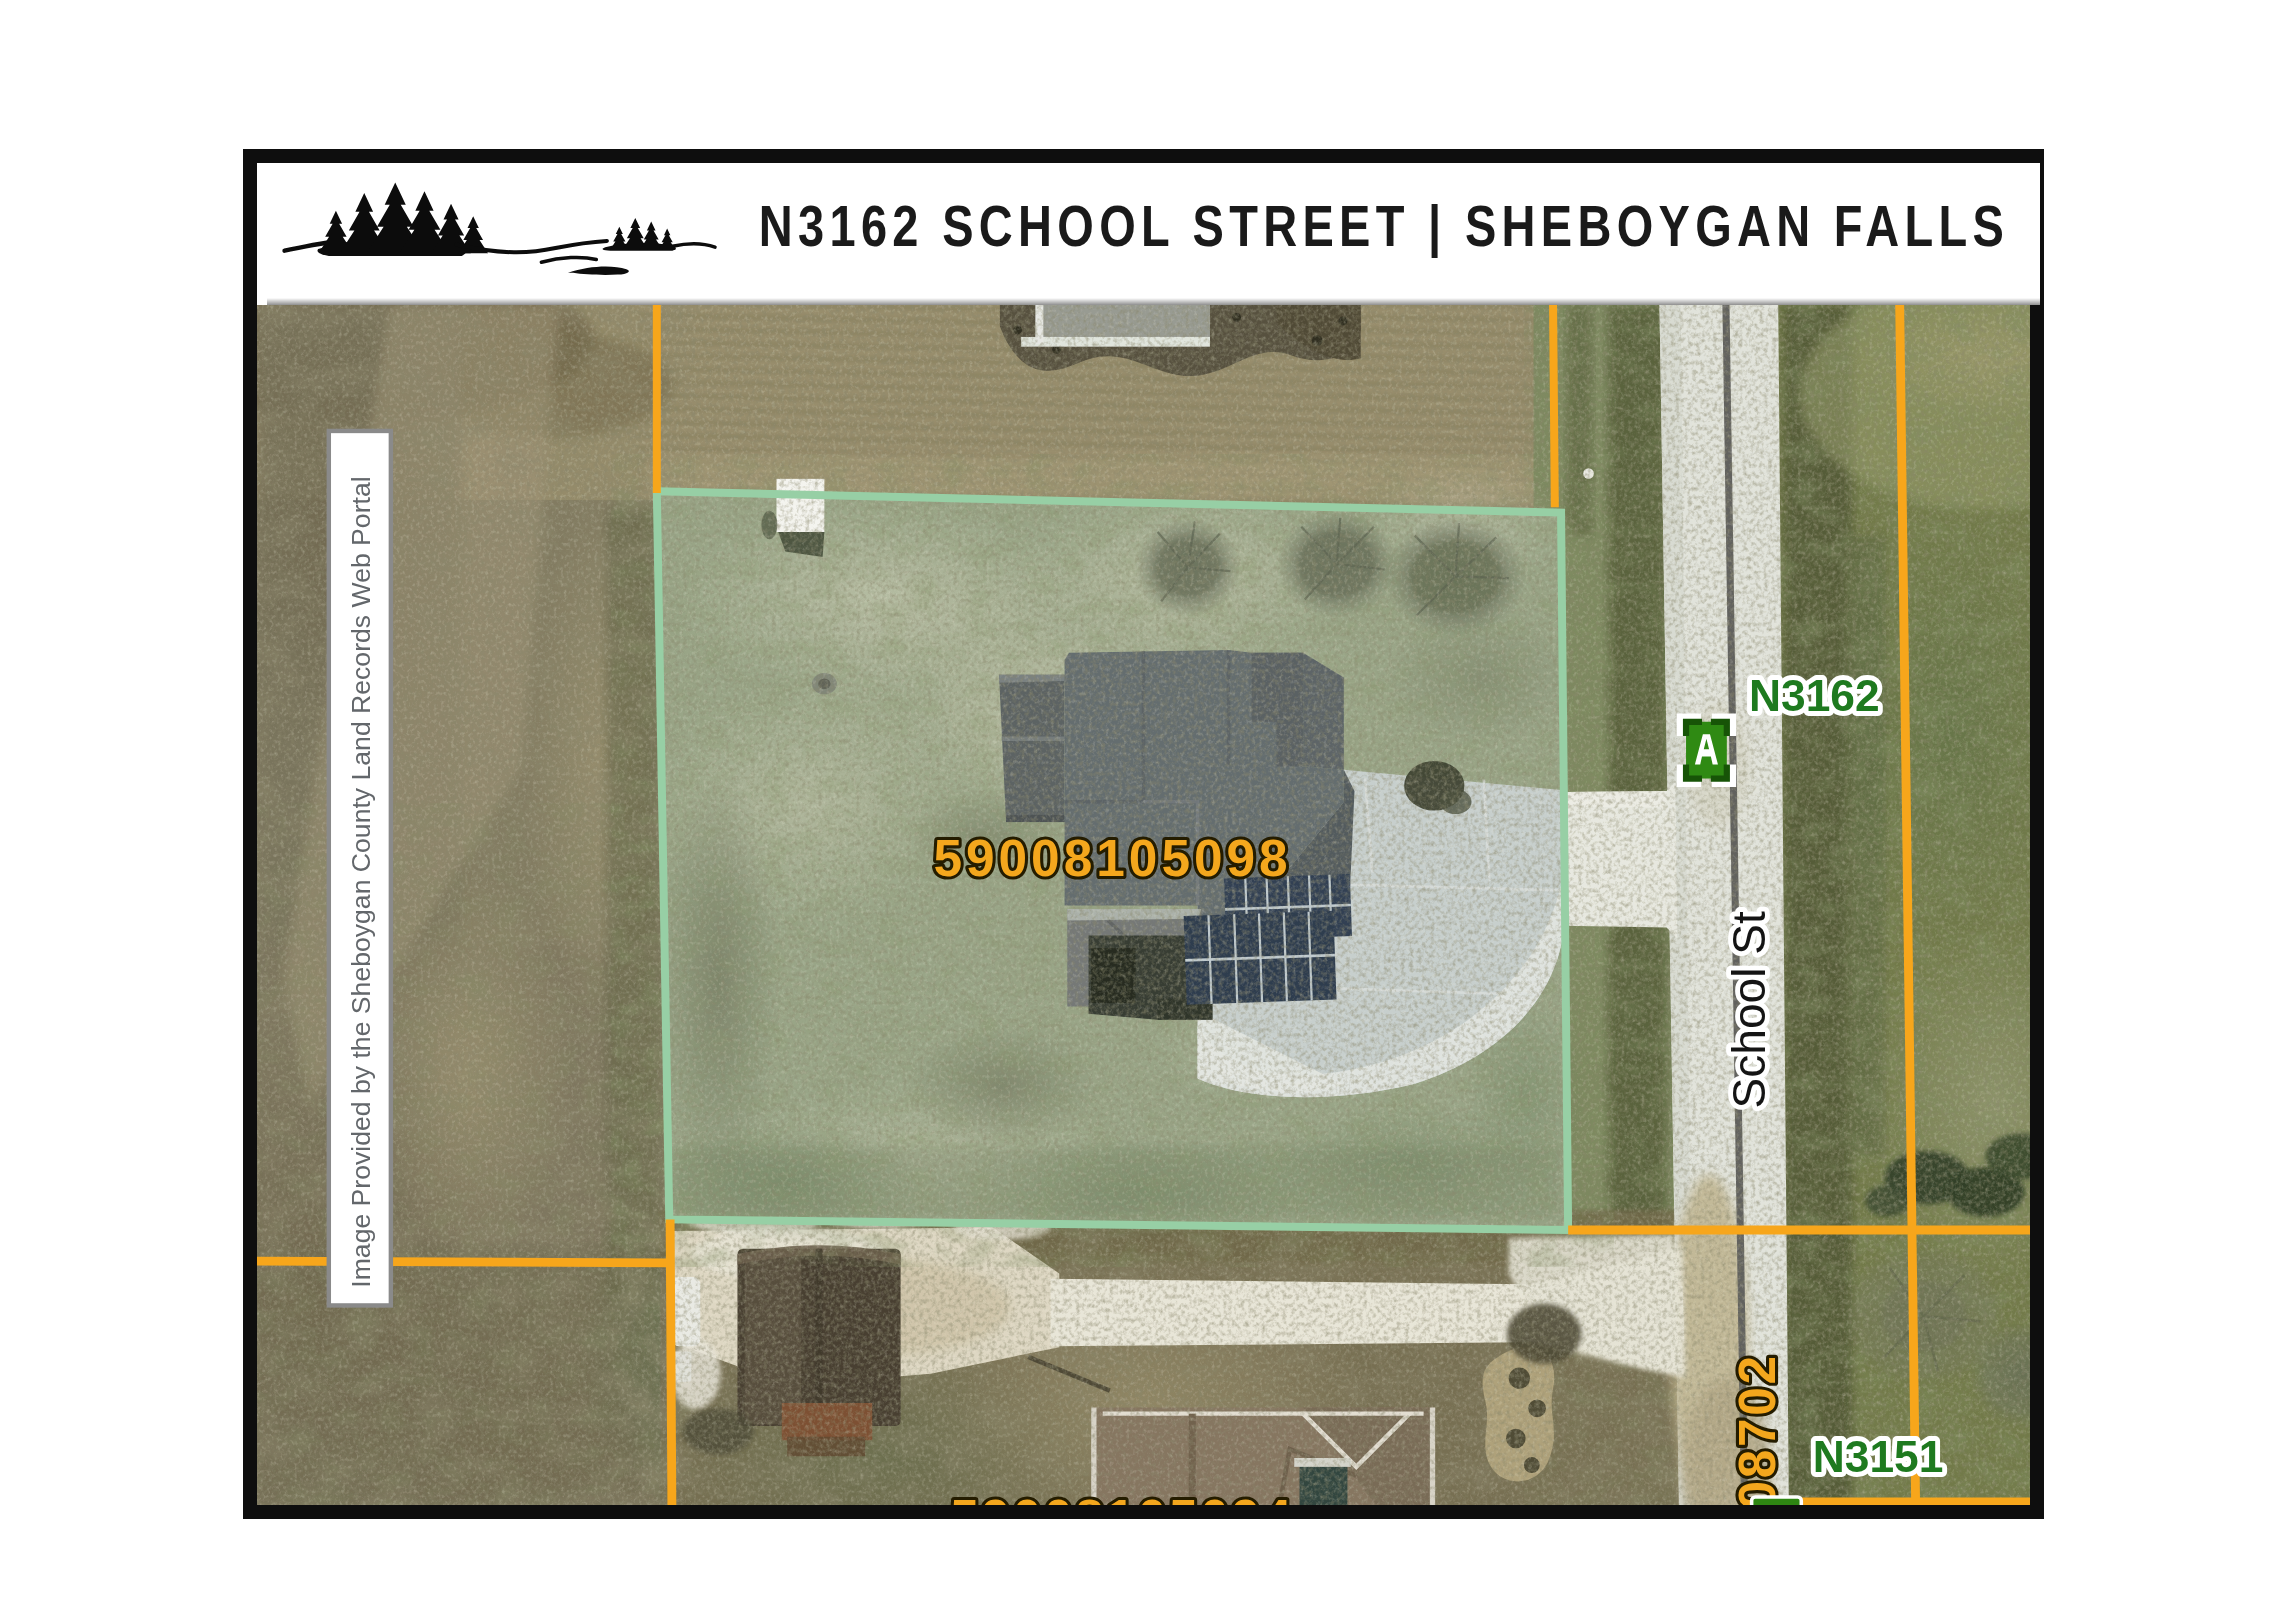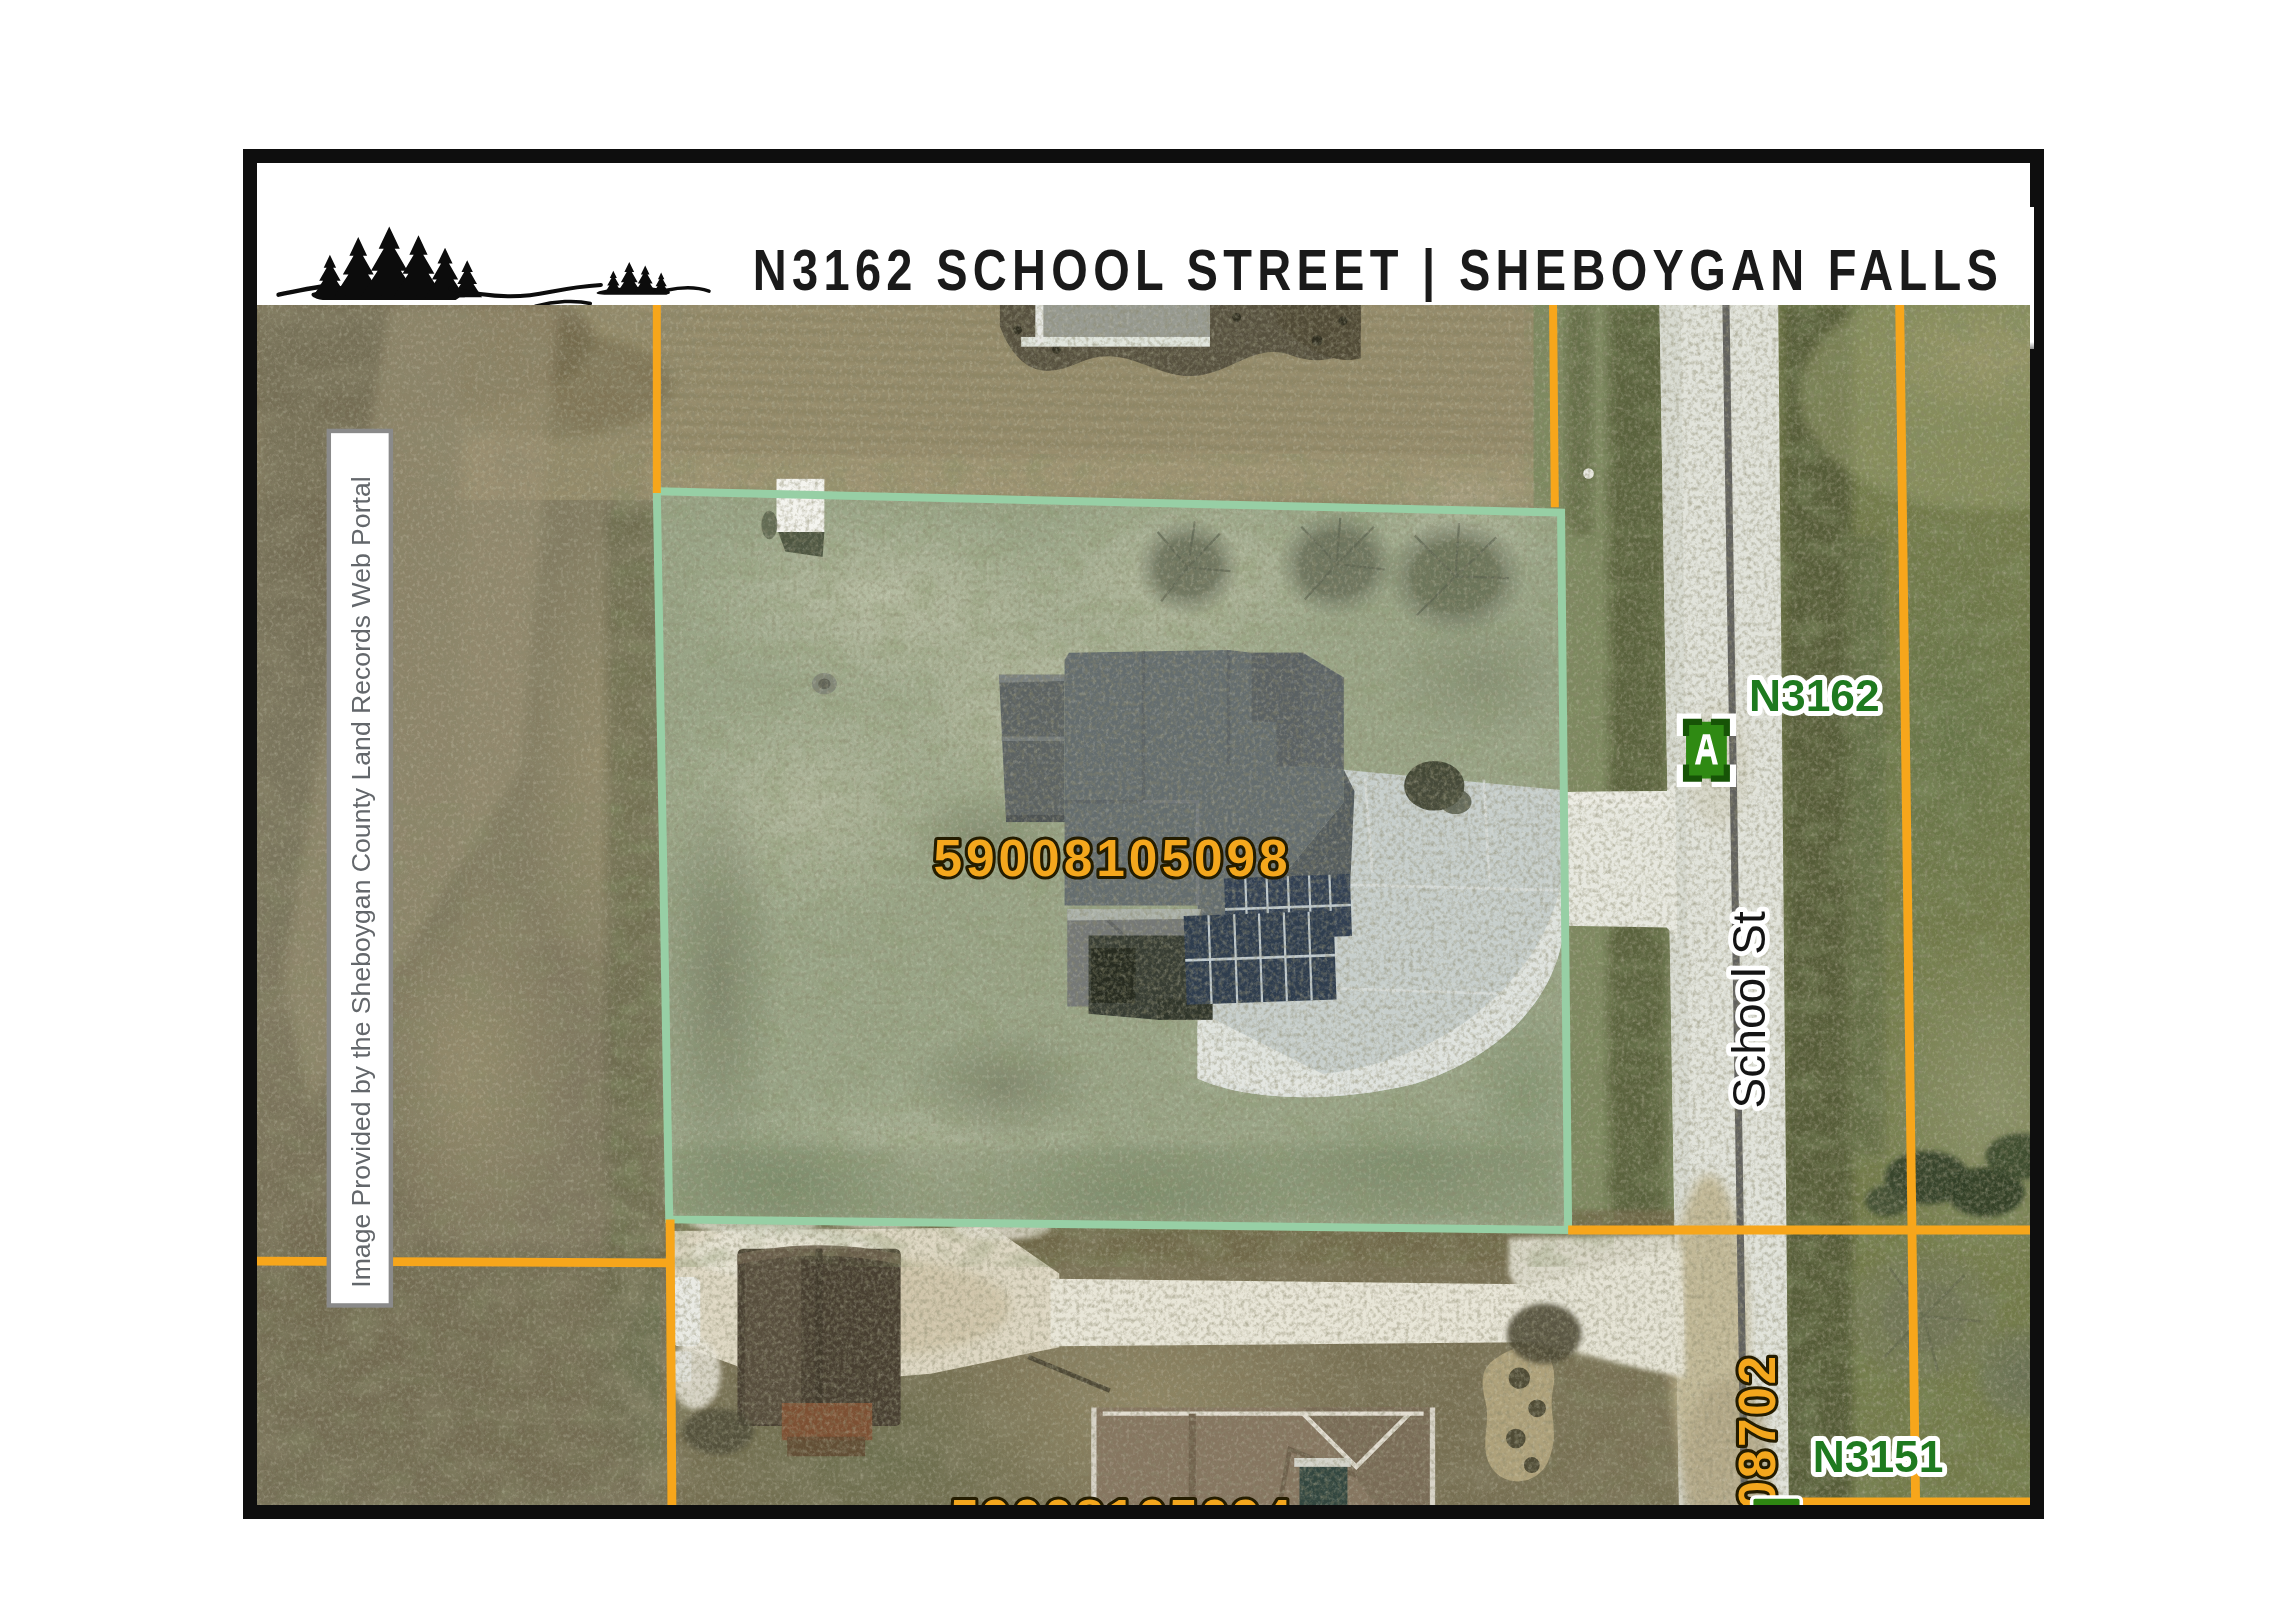--- a/index.html
+++ b/index.html
@@ -1,18 +1,18 @@
 <!DOCTYPE html>
 <html style="font-size:14px"><head>
 <meta charset="utf-8">
 <style>
 html,body{margin:0;padding:0;background:#ffffff;}
 body{width:2270px;height:1622px;position:relative;overflow:hidden;font-family:"Liberation Sans",sans-serif;}
 .frame{position:absolute;left:243px;top:149px;width:1773px;height:1342px;border:14px solid #0e0e0e;background:#ffffff;}
-.header{position:absolute;left:4px;top:0;width:1773px;height:142px;background:#ffffff;overflow:hidden;margin-top:44px;}
+.header{position:absolute;left:10px;top:0;width:1773px;height:142px;background:#ffffff;overflow:hidden;}
 .hshadow{position:absolute;left:0;top:135px;width:1773px;height:7px;background:linear-gradient(#ffffff, #8f8f8f);}
 .title{position:absolute;left:461px;top:35px;width:1312px;text-align:center;font-size:47px;font-weight:bold;letter-spacing:5.3px;color:#1a1a1a;transform:scaleY(1.22);transform-origin:50% 50%;white-space:nowrap;}
 .map{position:absolute;left:0;top:142px;width:1773px;height:1200px;}
 </style>
 </head>
 <body>
 
 <div class="frame">
 
   <div class="header">

